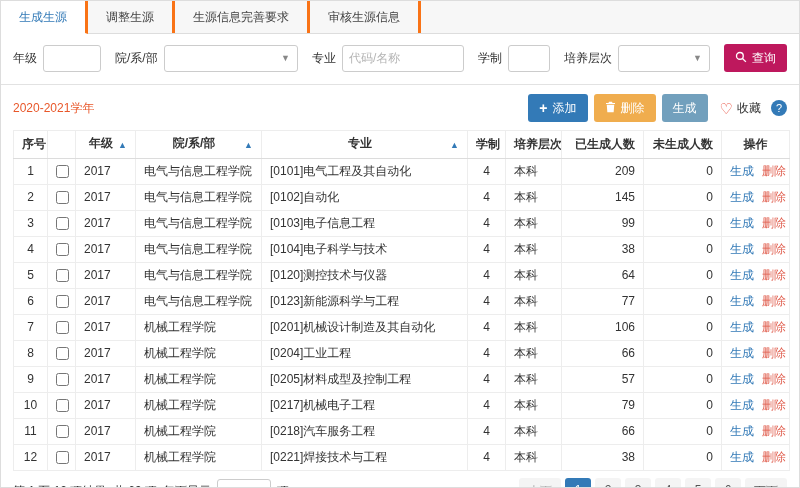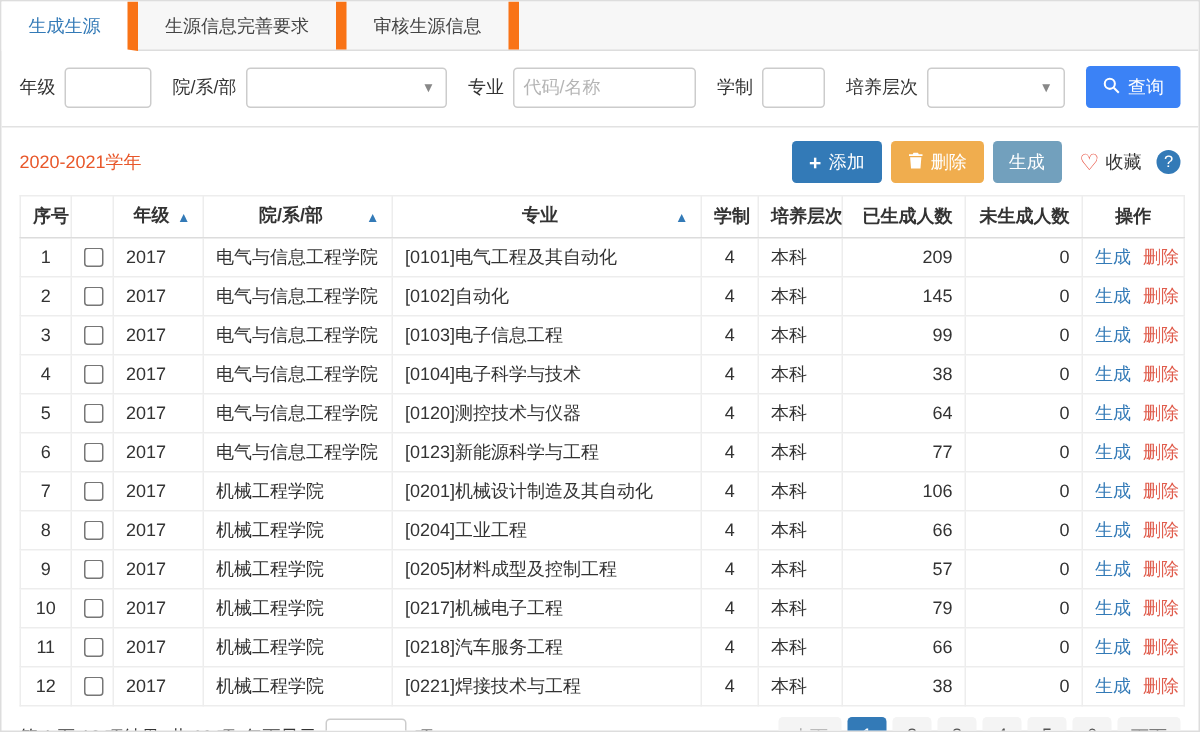--- a/index.html
+++ b/index.html
@@ -5,35 +5,35 @@
   * { box-sizing: border-box; margin: 0; padding: 0; }
   html,body { width: 800px; }
   body {
     font-family: "Liberation Sans", "DejaVu Sans", sans-serif;
     font-size: 12px; color: #333; background: #fff;
   }
   .panel { width: 800px; height: 488px; border: 1px solid #ddd; background: #fff; overflow: hidden; display:flex; flex-direction:column; }
 
   
   .tab-bar { display: flex; background: #f7f7f7; border-bottom: 1px solid #ddd; height: 33px; flex: 0 0 auto; }
-  .tab { padding: 0 18px; line-height: 32px; color: #444; border-right: 7px solid #f97316; cursor: pointer; white-space: nowrap; text-align: center; }
+  .tab { padding: 0 18px; line-height: 32px; color: #444; border-right: 3px solid #f97316; cursor: pointer; white-space: nowrap; text-align: center; }
   .tab.active { background: #fff; color: #337ab7; margin-bottom: -1px; border-bottom: 1px solid #fff; }
 
   
   .filter-bar { display: flex; align-items: center; gap: 6px; padding: 10px 12px 12px; border-bottom: 1px solid #e2e2e2; flex: 0 0 auto; }
   .filter-label { color: #333; margin-left: 8px; white-space: nowrap; }
   .filter-label:first-child { margin-left: 0; }
   .input { height: 27px; border: 1px solid #ccc; border-radius: 3px; padding: 0 6px; font-size: 12px; color: #333; outline: none; }
   .input::placeholder { color: #b5b5b5; }
   .w-grade { width: 58px; } .w-major { width: 122px; } .w-duration { width: 42px; }
   .selectbox { height: 27px; border: 1px solid #ccc; border-radius: 3px; background: #fff; display: flex; align-items: center; justify-content: space-between; padding: 0 7px; color: #555; cursor: pointer; }
   .w-dept { width: 150px; } .w-level { width: 102px; }
   .caret { color: #888; font-size: 9px; line-height: 1; }
   .btn { display: inline-flex; align-items: center; gap: 5px; height: 28px; padding: 0 11px; border: none; border-radius: 3px; color: #fff; font-size: 12px; cursor: pointer; font-family: inherit; white-space: nowrap; }
-  .btn-query { background: #3b82f6; margin-left: 8px; }
+  .btn-query { background: #be185d; margin-left: 8px; }
 
   
   .toolbar { display: flex; align-items: center; padding: 9px 12px 8px; flex: 0 0 auto; }
   .school-year { color: #e8572a; }
   .toolbar-right { margin-left: auto; display: flex; align-items: center; gap: 6px; }
   .btn-add { background: #337ab7; }
   .btn-del { background: #f0ad4e; }
   .btn-gen { background: #72a0bd; }
   .plus-glyph { font-size: 14px; font-weight: bold; line-height: 1; }
   .fav { display: inline-flex; align-items: center; gap: 4px; color: #333; cursor: pointer; margin-left: 6px; }
@@ -61,20 +61,21 @@
   .page-btn.active { background: #337ab7; color: #fff; }
   .page-btn.disabled { color: #aaa; }
 </style>
 </head>
 <body>
 
 <div class="panel">
 
   <div class="tab-bar">
       <div class="tab active">生成生源</div>
+      <div class="tab">调整生源</div>
       <div class="tab">生源信息完善要求</div>
       <div class="tab">审核生源信息</div>
     </div>
 
   <div class="filter-bar">
     <span class="filter-label">年级</span>
     <input class="input w-grade" style="">
     <span class="filter-label">院/系/部</span>
     <div class="selectbox w-dept">
       <span></span>

